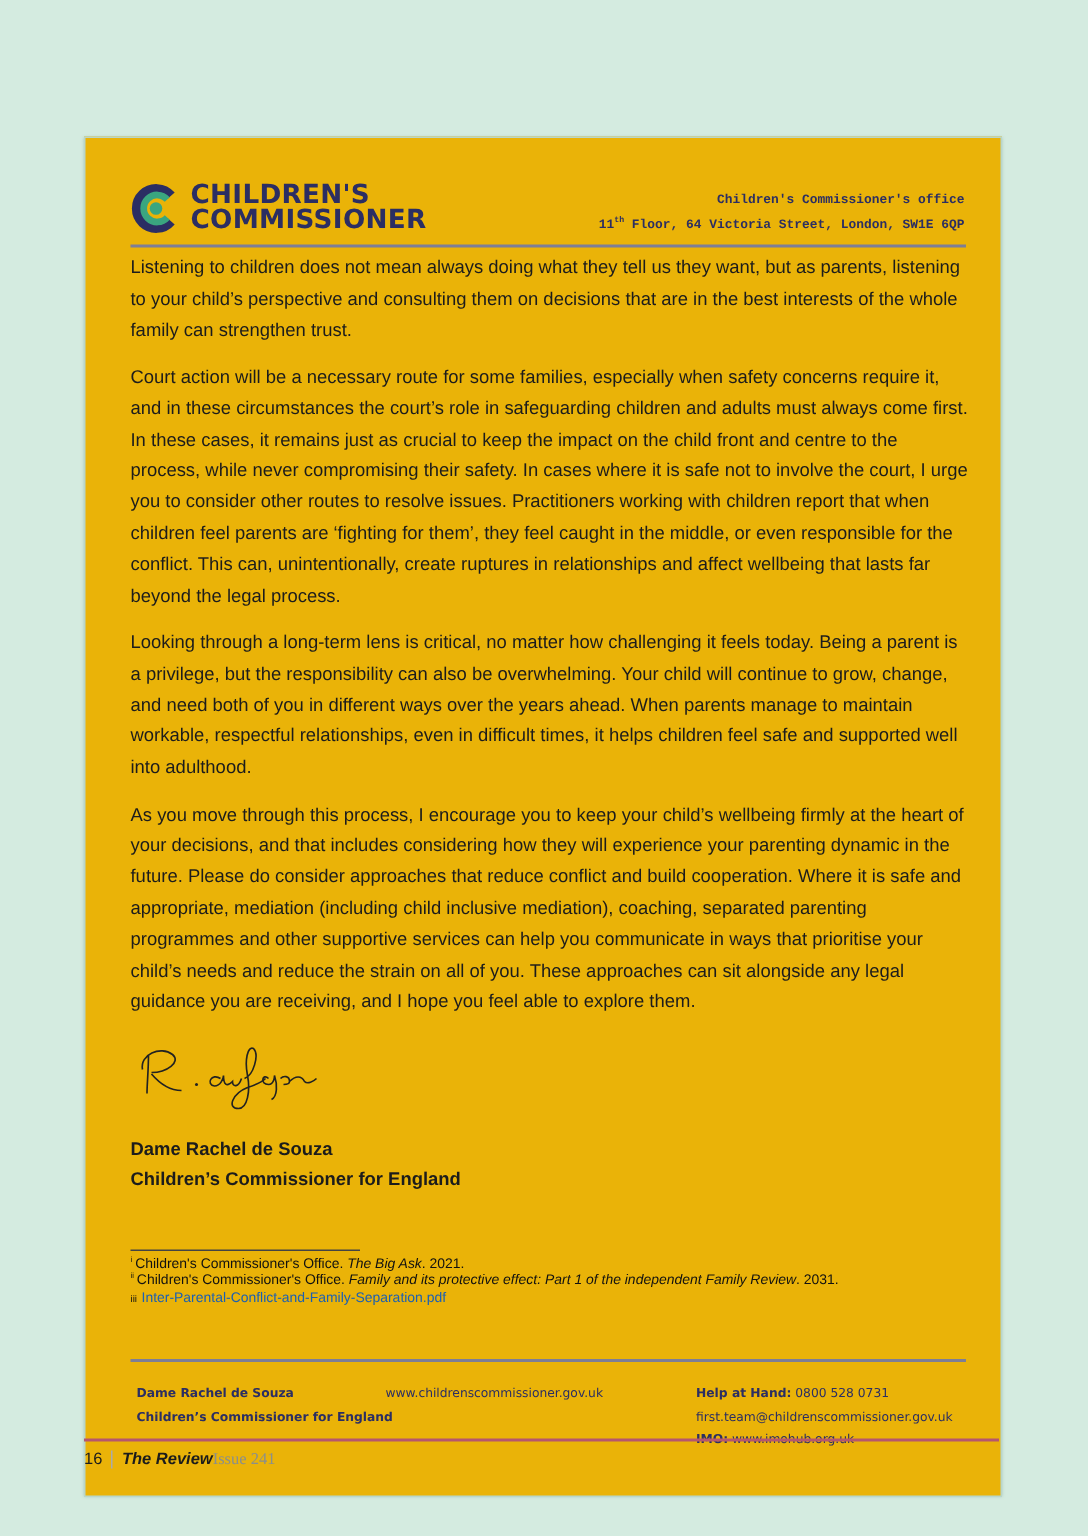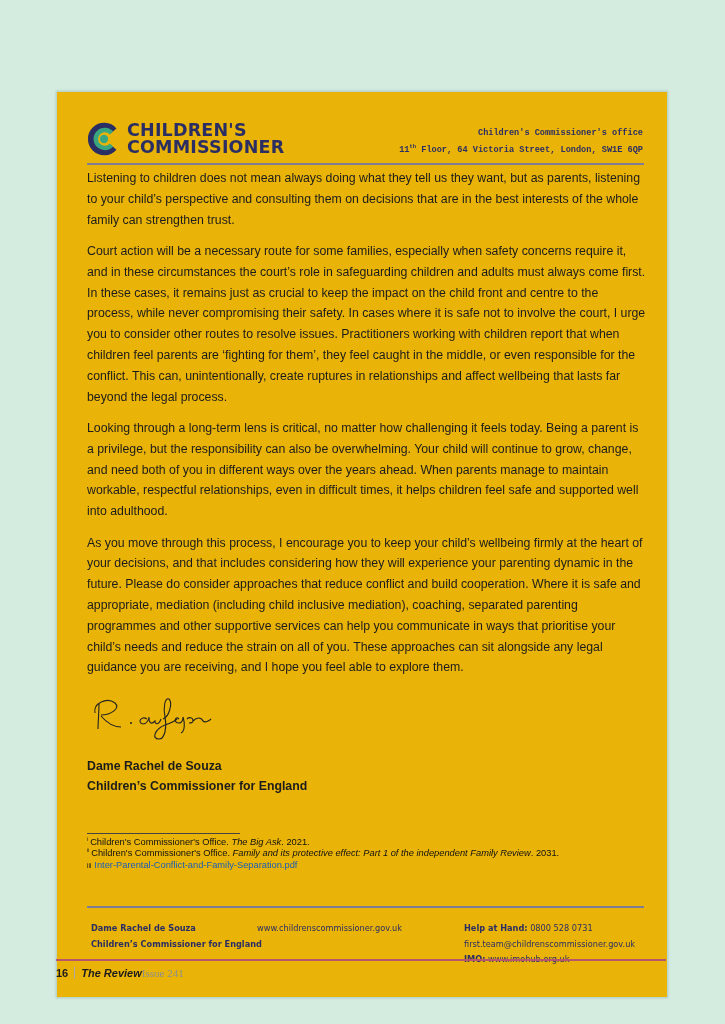--- a/index.html
+++ b/index.html
@@ -163,21 +163,21 @@
       left: 56px;
       top: 966px;
       font-size: 11px;
       line-height: 14px;
       font-family: "Liberation Sans Narrow", "Liberation Sans", sans-serif;
       display: flex;
       align-items: center;
       white-space: nowrap;
     }
     .page-num .num {
-      font-weight: bold;
+      font-weight: normal;
       color: #1c1c1c;
     }
     .page-num .sep {
       display: inline-block;
       width: 1px;
       height: 12px;
       background: #aaaaaa;
       margin: 0 6px;
     }
     .page-num .mag {

